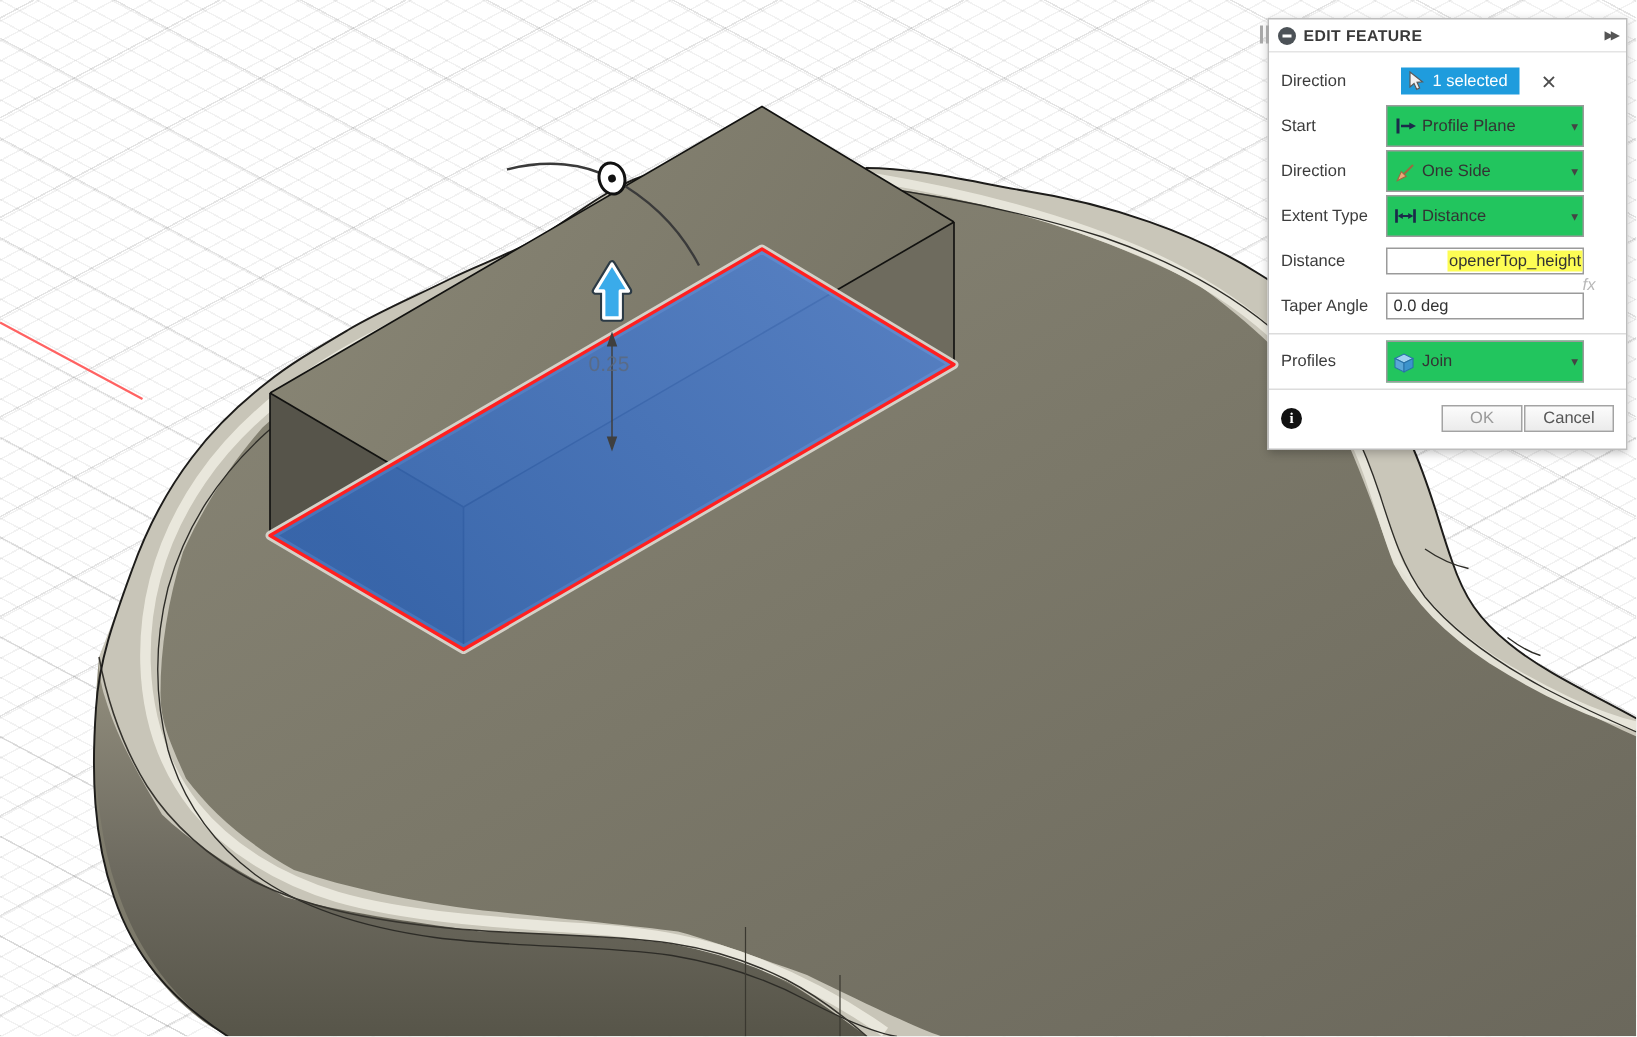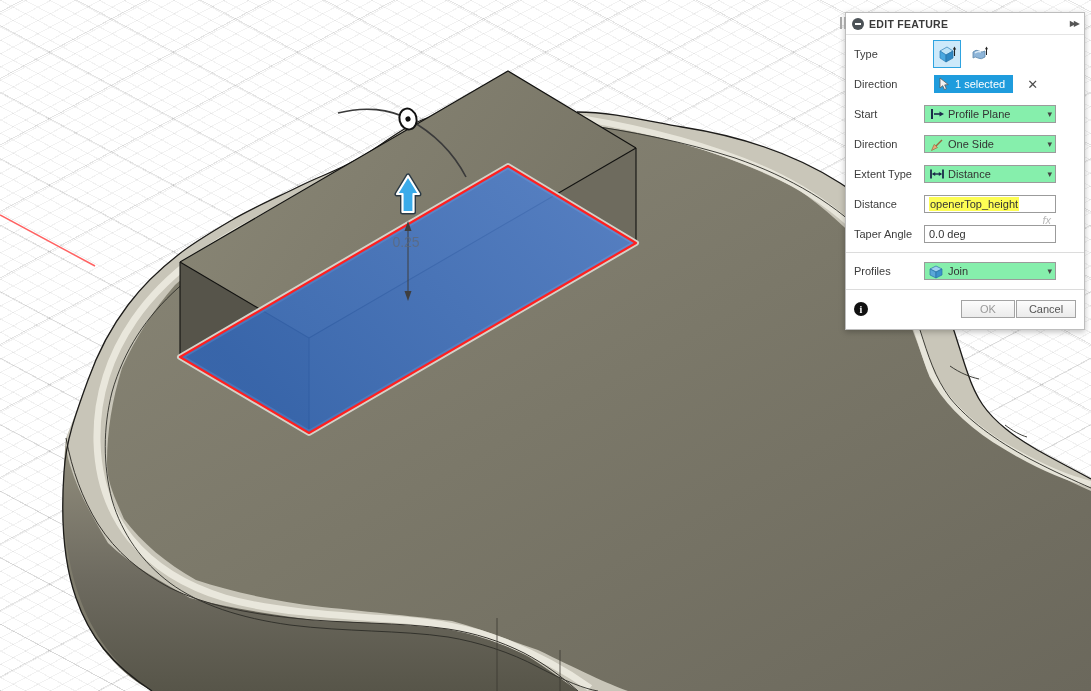--- a/index.html
+++ b/index.html
@@ -29,27 +29,27 @@
   .grip i{width:2px;height:12px;background:#a8a8a8;display:block;}
   .hdr{display:flex;align-items:center;height:21px;padding:0 6px;border-bottom:1px solid #e4e4e4;}
   .hicon{width:12px;height:12px;border-radius:50%;background:#4c5257;display:inline-flex;align-items:center;justify-content:center;margin-right:5px;}
   .hicon .minus{width:6px;height:2px;background:#fff;display:block;}
   .htitle{flex:1;font-size:10.5px;font-weight:bold;color:#3a3a3a;letter-spacing:.3px;}
   .hcollapse{font-size:8px;color:#555;letter-spacing:-2px;cursor:pointer;}
   .rows{padding:4px 0 0 0;}
   .row{display:flex;align-items:center;height:30px;padding:0 8px;}
   .lbl{width:70px;flex:none;color:#3c3c3c;}
   .ctl{display:flex;align-items:center;padding-left:10px;}
-  .dd{display:flex;align-items:center;width:132px;height:18px;border:1px solid #9b9b9b;background:#86efac;padding:0 3px;box-sizing:border-box;cursor:pointer;}
+  .dd{display:flex;align-items:center;width:132px;height:28px;border:1px solid #9b9b9b;background:#22c55e;padding:0 3px;box-sizing:border-box;cursor:pointer;}
   .dd .ic{width:17px;flex:none;display:flex;align-items:center;justify-content:center;}
   .dd .val{flex:1;color:#333;padding-left:3px;white-space:nowrap;overflow:hidden;}
   .dd .caret{font-size:9px;color:#444;flex:none;}
   .inp{display:flex;align-items:center;width:132px;height:18px;border:1px solid #9b9b9b;background:#fff;padding:0 4px;box-sizing:border-box;}
   .inp .val{color:#333;white-space:nowrap;}
-  .inp .hl{background:var(--yellow,#fdfd54);padding:1px 1px;}
+  .inp .hl{background:var(--yellow,#fdfd54);padding:1px 1px;margin-left:36px;}
   .inp .fx{margin-left:auto;font-style:italic;color:#b8b8b8;font-size:11px;margin-top:32px;}
   .typebtn{width:26px;height:26px;display:flex;align-items:center;justify-content:center;margin-right:7px;cursor:pointer;}
   .typebtn.sel{background:#cde9fa;outline:1px solid #2ea3e0;}
   .selbtn{display:flex;align-items:center;height:18px;background:var(--accent,#1f9cdd);color:#fff;padding:0 8px 0 4px;cursor:pointer;}
   .selbtn .txt{margin-left:4px;}
   .xbtn{margin-left:14px;color:#4d4d4d;font-size:13px;cursor:pointer;line-height:1;}
   .sep{height:1px;background:#dcdcdc;margin:3px 0;}
   .footer{display:flex;align-items:center;height:32px;padding:0 8px 4px 8px;}
   .infoic{width:14px;height:14px;border-radius:50%;background:#111;color:#fff;font-size:10px;font-weight:bold;display:flex;align-items:center;justify-content:center;font-family:"Liberation Serif",serif;}
   .btn{height:18px;border:1px solid #a3a3a3;background:linear-gradient(#fcfcfc,#ebebeb);font-size:11px;display:flex;align-items:center;justify-content:center;cursor:pointer;box-sizing:border-box;}
@@ -200,42 +200,20 @@
     <div class="hdr">
       <span class="hicon">
           <span class="minus"></span>
         </span>
       <span class="htitle">EDIT FEATURE</span>
       <span class="hcollapse">▶▶</span>
     </div>
 
     <div class="rows">
 
-      <div class="row">
-        <span class="lbl">Type</span>
-        <span class="ctl">
-          <span class="typebtn sel">
-            <svg width="20" height="20" viewBox="0 0 20 20">
-              <polygon points="3,7 10,3 16,7 9,11" fill="#bfe3f7" stroke="#2f7fb8" stroke-width="0.7"></polygon>
-              <polygon points="3,7 9,11 9,18 3,14" fill="#4aa8e0" stroke="#2f7fb8" stroke-width="0.7"></polygon>
-              <polygon points="9,11 16,7 16,14 9,18" fill="#2f88c4" stroke="#2a72a8" stroke-width="0.7"></polygon>
-              <path d="M17.5,12 L17.5,4.5" stroke="#222" stroke-width="1.1"></path>
-              <polygon points="17.5,2.5 15.8,5.5 19.2,5.5" fill="#222"></polygon>
-            </svg>
-          </span>
-          <span class="typebtn">
-            <svg width="20" height="20" viewBox="0 0 20 20">
-              <path d="M3,8 Q6,5 9,7 T15,7 L15,13 Q11,16 8,14 T3,14 Z" fill="#8fb6d9" stroke="#5b86ab" stroke-width="0.8"></path>
-              <path d="M5,9 Q8,6.5 11,8" fill="none" stroke="#dcebf7" stroke-width="1.4"></path>
-              <path d="M16.5,11 L16.5,4.5" stroke="#222" stroke-width="1"></path>
-              <polygon points="16.5,2.5 15,5.3 18,5.3" fill="#222"></polygon>
-            </svg>
-          </span>
-        </span>
-      </div>
 
       <div class="row">
         <span class="lbl">Direction</span>
         <span class="ctl">
           <span class="selbtn">
             <svg width="13" height="14" viewBox="0 0 13 14">
               <polygon points="2,1 2,11 4.7,8.7 6.5,12.6 8.4,11.7 6.7,7.9 10.3,7.6" fill="#f2f2f2" stroke="#5a5a5a" stroke-width="0.8"></polygon>
             </svg>
             <span class="txt">1 selected</span>
           </span>

